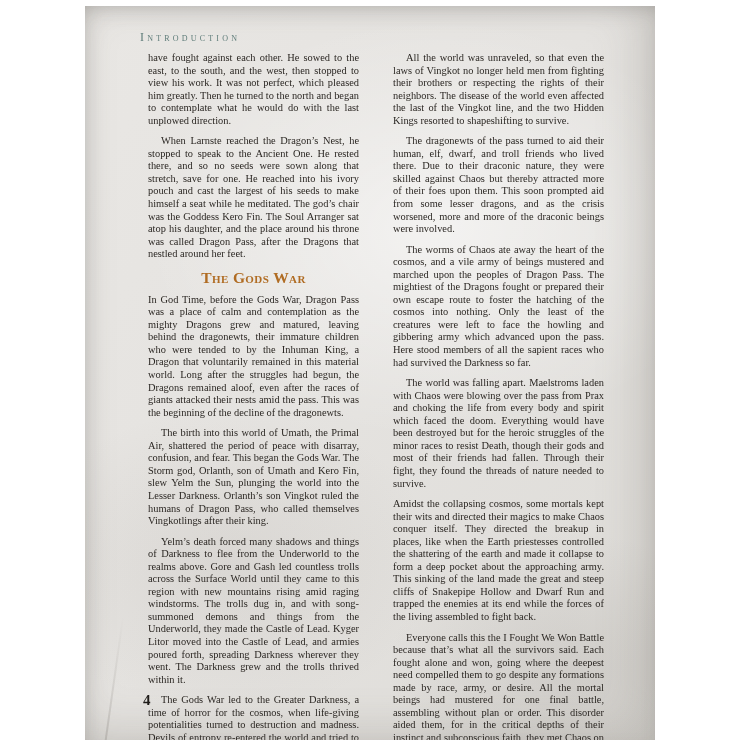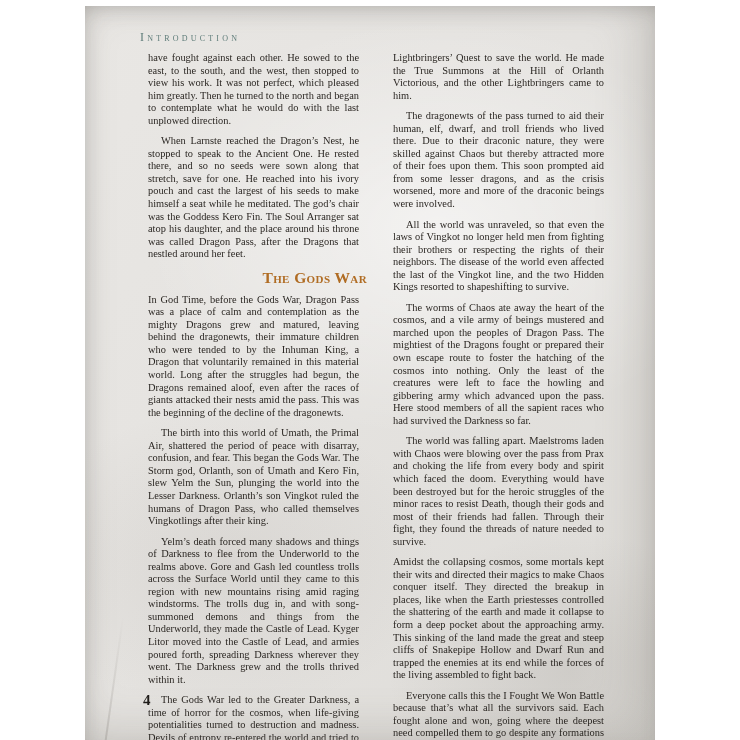--- a/index.html
+++ b/index.html
@@ -79,21 +79,21 @@
   }
   h2.section-heading {
     margin: 5px 0 2px 0;
     font-family: "Liberation Serif", serif;
     font-variant: small-caps;
     font-weight: 700;
     font-size: 15.5px;
     line-height: 17px;
     letter-spacing: 0.4px;
     color: var(--heading-accent, #b06c23);
-    text-align: right;
+    text-align: center;
   }
   .page-number {
     position: absolute;
     left: 58px;
     top: 686px;
     font-family: "Liberation Serif", serif;
     font-weight: 700;
     font-size: 15px;
     color: #1f1c19;
   }
@@ -109,23 +109,22 @@
           <p class="body-para">have fought against each other. He sowed to the east, to the south, and the west, then stopped to view his work. It was not perfect, which pleased him greatly. Then he turned to the north and began to contemplate what he would do with the last unplowed direction.</p>
           <p class="body-para indent">When Larnste reached the Dragon’s Nest, he stopped to speak to the Ancient One. He rested there, and so no seeds were sown along that stretch, save for one. He reached into his ivory pouch and cast the largest of his seeds to make himself a seat while he meditated. The god’s chair was the Goddess Kero Fin. The Soul Arranger sat atop his daughter, and the place around his throne was called Dragon Pass, after the Dragons that nestled around her feet.</p>
           <h2 class="section-heading">The Gods War</h2>
           <p class="body-para">In God Time, before the Gods War, Dragon Pass was a place of calm and contemplation as the mighty Dragons grew and matured, leaving behind the dragonewts, their immature children who were tended to by the Inhuman King, a Dragon that voluntarily remained in this material world. Long after the struggles had begun, the Dragons remained aloof, even after the races of giants attacked their nests amid the pass. This was the beginning of the decline of the dragonewts.</p>
           <p class="body-para indent">The birth into this world of Umath, the Primal Air, shattered the period of peace with disarray, confusion, and fear. This began the Gods War. The Storm god, Orlanth, son of Umath and Kero Fin, slew Yelm the Sun, plunging the world into the Lesser Darkness. Orlanth’s son Vingkot ruled the humans of Dragon Pass, who called themselves Vingkotlings after their king.</p>
           <p class="body-para indent">Yelm’s death forced many shadows and things of Darkness to flee from the Underworld to the realms above. Gore and Gash led countless trolls across the Surface World until they came to this region with new mountains rising amid raging windstorms. The trolls dug in, and with song-summoned demons and things from the Underworld, they made the Castle of Lead. Kyger Litor moved into the Castle of Lead, and armies poured forth, spreading Darkness wherever they went. The Darkness grew and the trolls thrived within it.</p>
           <p class="body-para indent">The Gods War led to the Greater Darkness, a time of horror for the cosmos, when life-giving potentialities turned to destruction and madness. Devils of entropy re-entered the world and tried to drag the universe back into the void of Chaos. The royal line of the Vingkotlings was wiped out almost entirely. Total destruction seemed near.</p>
           <p class="body-para indent">But Glorantha was not destroyed. Spurred on by Hope and Chance, Orlanth was determined to go upon the</p>
         </div>
       <div class="col">
-          <p class="body-para">Lightbringers’ Quest to save the world. He made the True Summons at the Hill of Orlanth Victorious, and the other Lightbringers came to him.</p>
+          <p class="body-para indent">All the world was unraveled, so that even the laws of Vingkot no longer held men from fighting their brothers or respecting the rights of their neighbors. The disease of the world even affected the last of the Vingkot line, and the two Hidden Kings resorted to shapeshifting to survive.</p>
           <p class="body-para indent">The dragonewts of the pass turned to aid their human, elf, dwarf, and troll friends who lived there. Due to their draconic nature, they were skilled against Chaos but thereby attracted more of their foes upon them. This soon prompted aid from some lesser dragons, and as the crisis worsened, more and more of the draconic beings were involved.</p>
-          <p class="body-para indent">All the world was unraveled, so that even the laws of Vingkot no longer held men from fighting their brothers or respecting the rights of their neighbors. The disease of the world even affected the last of the Vingkot line, and the two Hidden Kings resorted to shapeshifting to survive.</p>
           <p class="body-para indent">The worms of Chaos ate away the heart of the cosmos, and a vile army of beings mustered and marched upon the peoples of Dragon Pass. The mightiest of the Dragons fought or prepared their own escape route to foster the hatching of the cosmos into nothing. Only the least of the creatures were left to face the howling and gibbering army which advanced upon the pass. Here stood members of all the sapient races who had survived the Darkness so far.</p>
           <p class="body-para indent">The world was falling apart. Maelstroms laden with Chaos were blowing over the pass from Prax and choking the life from every body and spirit which faced the doom. Everything would have been destroyed but for the heroic struggles of the minor races to resist Death, though their gods and most of their friends had fallen. Through their fight, they found the threads of nature needed to survive.</p>
           <p class="body-para">Amidst the collapsing cosmos, some mortals kept their wits and directed their magics to make Chaos conquer itself. They directed the breakup in places, like when the Earth priestesses controlled the shattering of the earth and made it collapse to form a deep pocket about the approaching army. This sinking of the land made the great and steep cliffs of Snakepipe Hollow and Dwarf Run and trapped the enemies at its end while the forces of the living assembled to fight back.</p>
           <p class="body-para indent">Everyone calls this the I Fought We Won Battle because that’s what all the survivors said. Each fought alone and won, going where the deepest need compelled them to go despite any formations made by race, army, or desire. All the mortal beings had mustered for one final battle, assembling without plan or order. This disorder aided them, for in the critical depths of their instinct and subconscious faith, they met Chaos on its own terms and fought it to a standstill. The howling army of destruction was broken upon the waves of mortal unity.</p>
           <p class="body-para indent">Meanwhile, the Seven Lightbringers traveled through the Chaos-ridden cosmos and, after harrowing adventures,</p>
         </div>
     </div>
     <div class="page-number">4</div>
   </div>
 </div>

